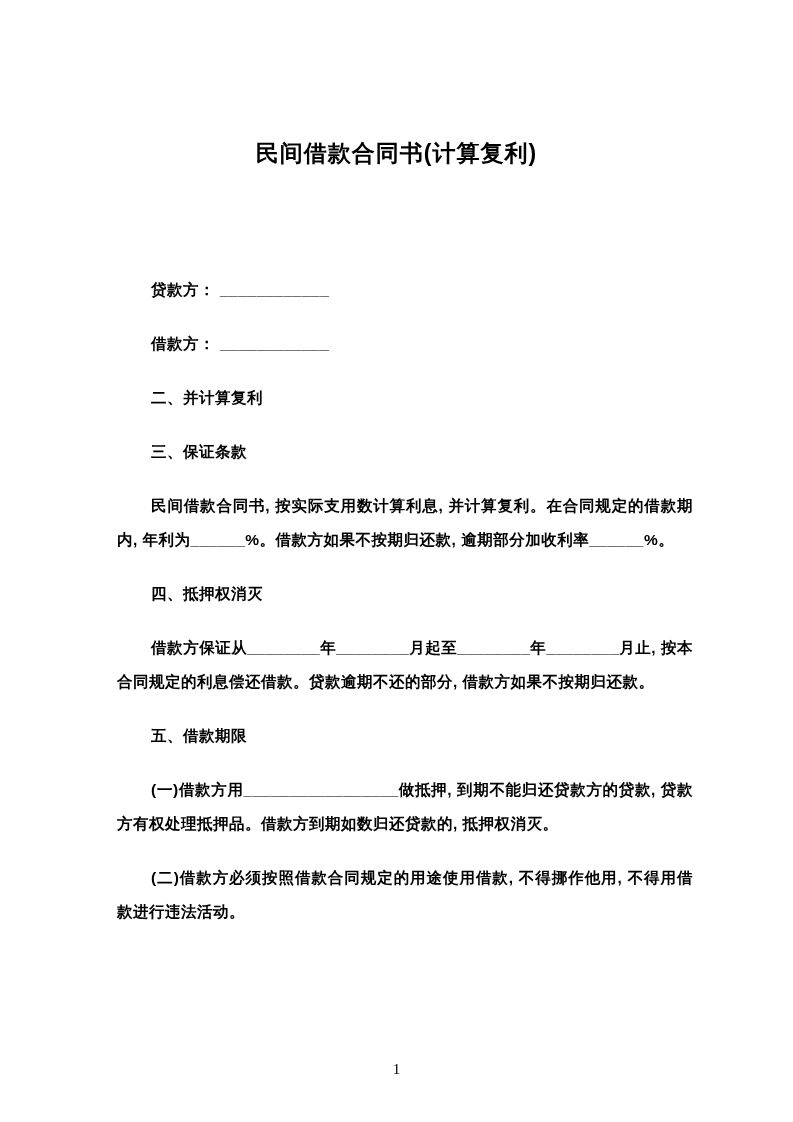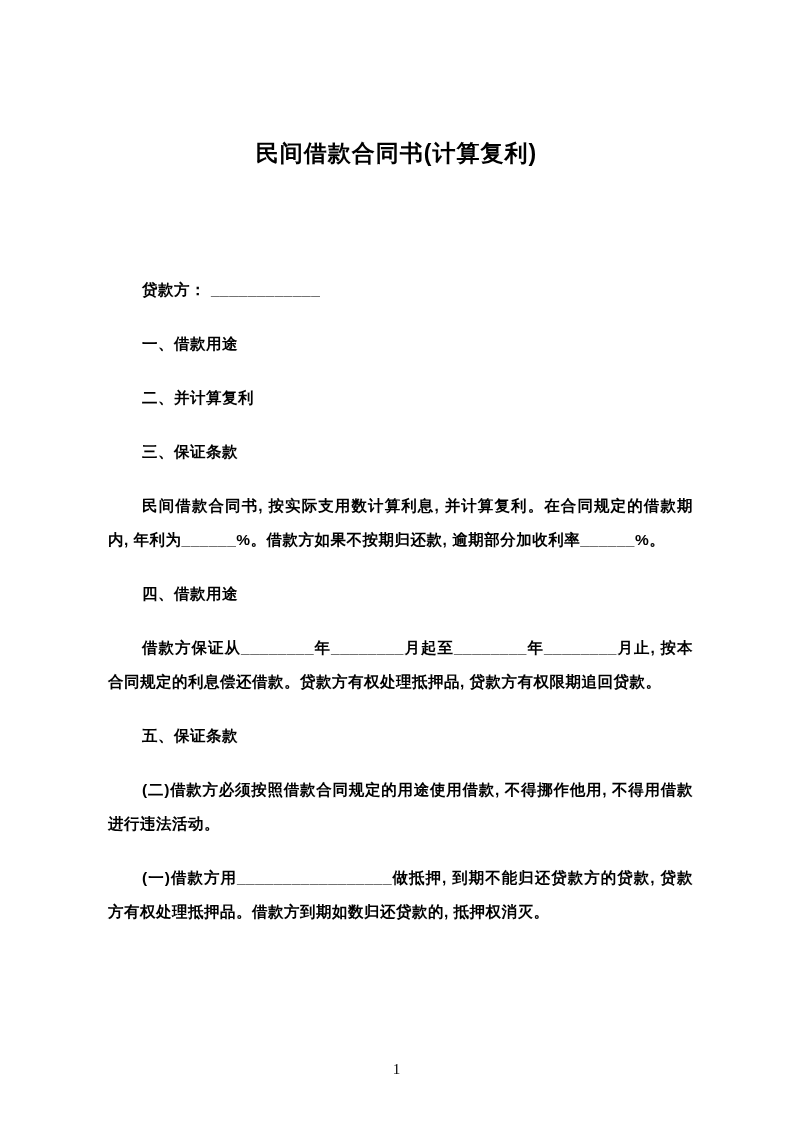--- a/index.html
+++ b/index.html
@@ -20,21 +20,21 @@
     overflow: hidden;
   }
   .title {
     margin: 0 0 104px 0;
     text-align: center;
     font-size: 23px;
     font-weight: 700;
     letter-spacing: 1px;
   }
   .line {
-    margin: 0 0 20px 8px;
+    margin: 0 0 20px 17px;
     font-size: 15.5px;
     font-weight: 700;
     line-height: 34px;
     text-indent: 2.2em;
     letter-spacing: 0.5px;
     text-align: justify;
   }
   .heading {
     font-size: 15.5px;
   }
@@ -51,35 +51,35 @@
 </style>
 </head>
 <body>
 
 <div class="page">
 
   <h1 class="title">民间借款合同书(计算复利)</h1>
 
   <p class="line">贷款方： ____________</p>
 
+  <p class="line">借款方： ____________</p>
 
-  <p class="line heading">一、借款用途</p>
 
   <p class="line heading">二、并计算复利</p>
 
 
   <p class="line heading">三、保证条款</p>
 
   <p class="line">民间借款合同书, 按实际支用数计算利息, 并计算复利。在合同规定的借款期内, 年利为______%。借款方如果不按期归还款, 逾期部分加收利率______%。</p>
 
-  <p class="line heading">四、借款用途</p>
+  <p class="line heading">四、抵押权消灭</p>
 
-  <p class="line">借款方保证从________年________月起至________年________月止, 按本合同规定的利息偿还借款。贷款方有权处理抵押品, 贷款方有权限期追回贷款。</p>
+  <p class="line">借款方保证从________年________月起至________年________月止, 按本合同规定的利息偿还借款。贷款逾期不还的部分, 借款方如果不按期归还款。</p>
 
-  <p class="line heading">五、保证条款</p>
+  <p class="line heading">五、借款期限</p>
+
+  <p class="line">(一)借款方用_________________做抵押, 到期不能归还贷款方的贷款, 贷款方有权处理抵押品。借款方到期如数归还贷款的, 抵押权消灭。</p>
 
   <p class="line">(二)借款方必须按照借款合同规定的用途使用借款, 不得挪作他用, 不得用借款进行违法活动。</p>
-
-  <p class="line">(一)借款方用_________________做抵押, 到期不能归还贷款方的贷款, 贷款方有权处理抵押品。借款方到期如数归还贷款的, 抵押权消灭。</p>
 
   <div class="page-number">1</div>
 
 </div>
 
 </body></html>

